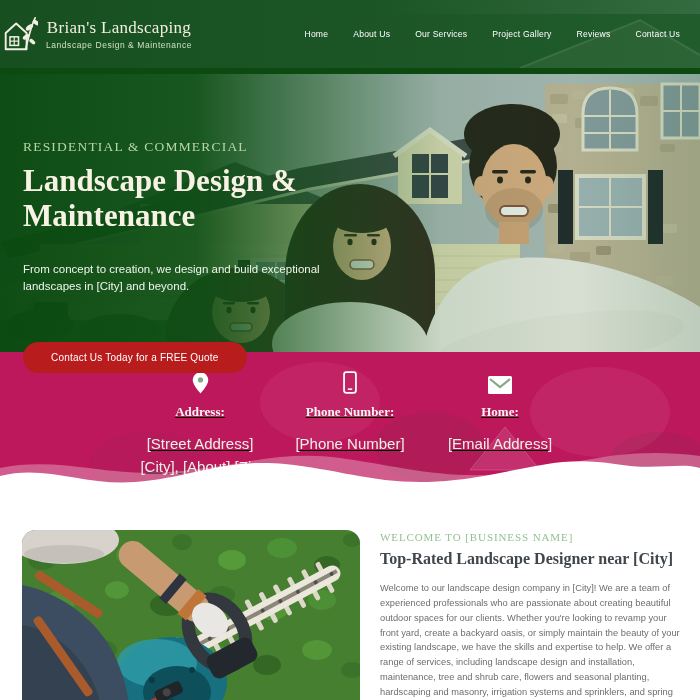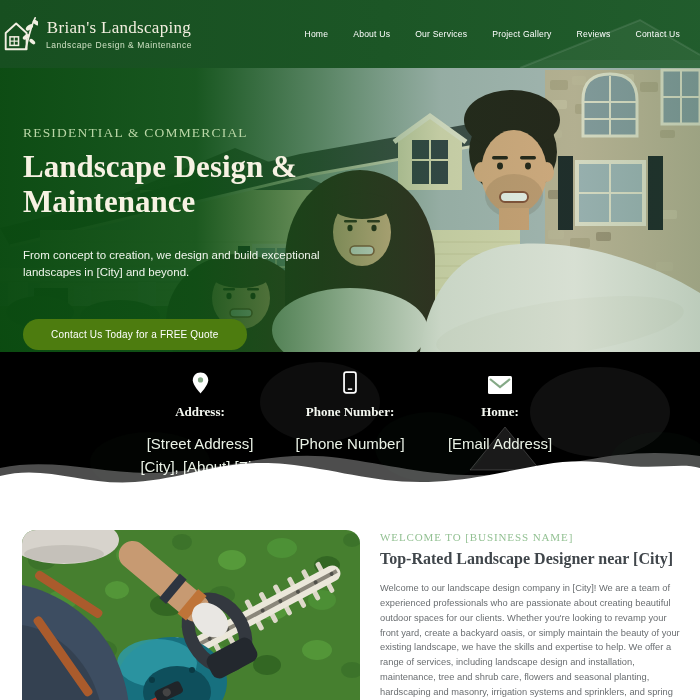--- a/index.html
+++ b/index.html
@@ -10,32 +10,32 @@
           background:linear-gradient(90deg,#174f20 0%,#1c5626 55%,rgba(35,94,47,.92) 100%);
           display:flex;align-items:center;justify-content:space-between;}
   .hdr-hint{position:absolute;top:0;right:0;width:220px;height:68px;}
   .brand{display:flex;align-items:center;gap:8px;position:relative;z-index:2;}
   .brand-text{display:flex;flex-direction:column;align-items:center;}
   .brand-name{font-family:"Liberation Serif","DejaVu Serif",serif;font-size:17px;color:#f3efe0;letter-spacing:.3px;}
   .brand-tag{font-size:8.5px;color:#cde0c2;letter-spacing:.55px;margin-top:2px;}
   .nav{display:flex;align-items:flex-end;gap:25px;padding-right:20px;position:relative;z-index:2;}
   .nav a{color:#fff;font-size:8.6px;text-decoration:none;letter-spacing:.2px;cursor:pointer;}
   
-  .hero{position:absolute;top:0;left:0;width:700px;height:412px;background:#0c4a11;}
+  .hero{position:absolute;top:14px;left:0;width:700px;height:412px;background:#0c4a11;}
   .hero-art{position:absolute;top:60px;left:0;width:700px;height:292px;}
   .hero-copy{position:absolute;left:23px;top:125px;width:360px;z-index:10;}
   .hero-eyebrow{font-family:"Liberation Serif","DejaVu Serif",serif;font-size:13.5px;color:#b9d6a6;letter-spacing:1.2px;}
   .hero-title{font-family:"Liberation Serif","DejaVu Serif",serif;font-size:31px;line-height:1.13;
               color:#f7f2e3;width:320px;margin:8px 0 0 0;font-weight:600;}
   .hero-sub{font-size:11.5px;line-height:1.45;color:#f0f5ec;width:340px;margin-top:28px;}
-  .hero-cta{margin-top:27px;height:31px;padding:0 28px;border:none;border-radius:16px;
-            background:#4d7c0f;color:#fff;font-size:10px;font-family:"Liberation Sans",sans-serif;
+  .hero-cta{margin-top:36px;height:31px;padding:0 28px;border:none;border-radius:16px;
+            background:#b91c1c;color:#fff;font-size:10px;font-family:"Liberation Sans",sans-serif;
             letter-spacing:.2px;cursor:pointer;}
   
-  .strip{position:absolute;top:352px;left:0;width:700px;height:148px;background:#000000;overflow:hidden;}
+  .strip{position:absolute;top:352px;left:0;width:700px;height:148px;background:#be185d;overflow:hidden;text-decoration:underline;}
   .strip-decor{position:absolute;top:0;left:0;width:700px;height:148px;}
   .strip-cols{position:relative;z-index:3;display:flex;justify-content:center;padding-top:18px;}
   .cc{width:150px;display:flex;flex-direction:column;align-items:center;text-align:center;}
   .cc .cl{font-family:"Liberation Serif","DejaVu Serif",serif;font-weight:bold;font-size:13px;color:#f4f7f0;margin-top:10px;}
   .cc .cv{font-size:15px;color:#eaf2e6;line-height:1.55;margin-top:12px;}
   .ci{height:24px;display:flex;align-items:flex-end;}
   .wave{position:absolute;left:0;bottom:0;width:700px;height:58px;z-index:4;}
   
   .intro{position:absolute;top:500px;left:0;width:700px;height:200px;background:#fff;}
   .photo-card{position:absolute;left:22px;top:30px;width:338px;height:210px;border-radius:14px;overflow:hidden;}

